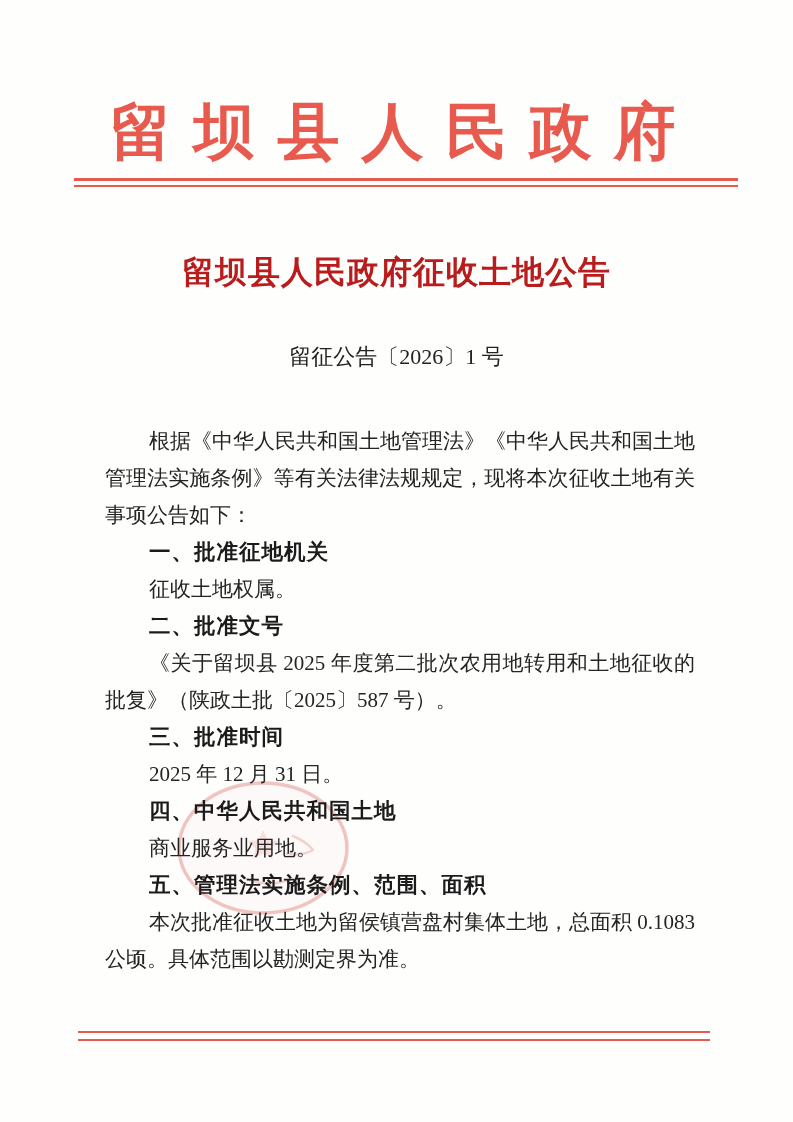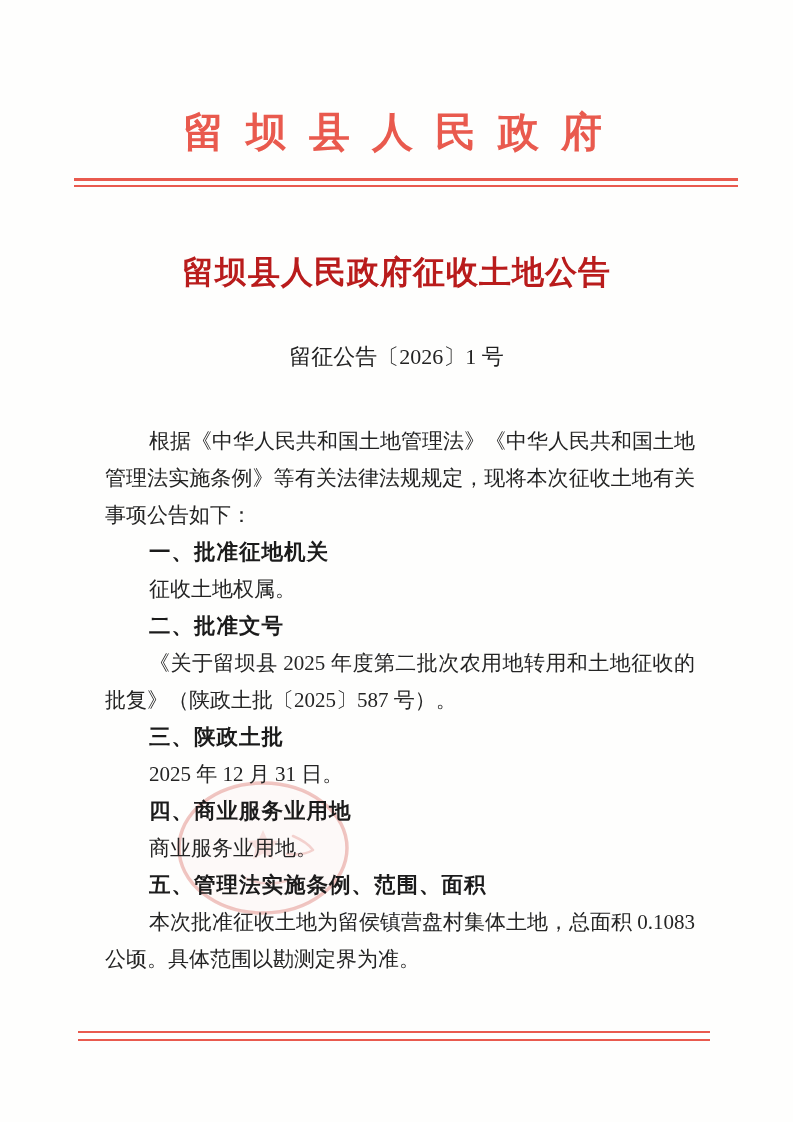--- a/index.html
+++ b/index.html
@@ -12,21 +12,21 @@
     font-family: "Liberation Serif", "DejaVu Serif", serif;
   }
 
   
   .masthead {
     position: absolute;
     top: 96px;
     left: 0;
     width: 100%;
     text-align: center;
-    font-size: 41px;
+    font-size: 62px;
     line-height: 72px;
     font-weight: 700;
     letter-spacing: 22px;
     padding-left: 14px; 
     box-sizing: border-box;
     color: #e95a4e;
     white-space: nowrap;
   }
 
   .double-rule {
@@ -138,23 +138,23 @@
 
   <div class="body-text" id="body-lines">
       <div class="line indent justify">根据《中华人民共和国土地管理法》《中华人民共和国土地</div>
       <div class="line justify">管理法实施条例》等有关法律法规规定，现将本次征收土地有关</div>
       <div class="line">事项公告如下：</div>
       <div class="line heading indent">一、批准征地机关</div>
       <div class="line indent">征收土地权属。</div>
       <div class="line heading indent">二、批准文号</div>
       <div class="line indent justify">《关于留坝县 2025 年度第二批次农用地转用和土地征收的</div>
       <div class="line">批复》（陕政土批〔2025〕587 号）。</div>
-      <div class="line heading indent">三、陕政土批</div>
+      <div class="line heading indent">三、批准时间</div>
       <div class="line indent">2025 年 12 月 31 日。</div>
-      <div class="line heading indent">四、商业服务业用地</div>
+      <div class="line heading indent">四、中华人民共和国土地</div>
       <div class="line indent">商业服务业用地。</div>
       <div class="line heading indent">五、管理法实施条例、范围、面积</div>
       <div class="line indent justify">本次批准征收土地为留侯镇营盘村集体土地，总面积 0.1083</div>
       <div class="line">公顷。具体范围以勘测定界为准。</div>
     </div>
 
   <div class="double-rule bottom"></div>
 
 </div>
 

